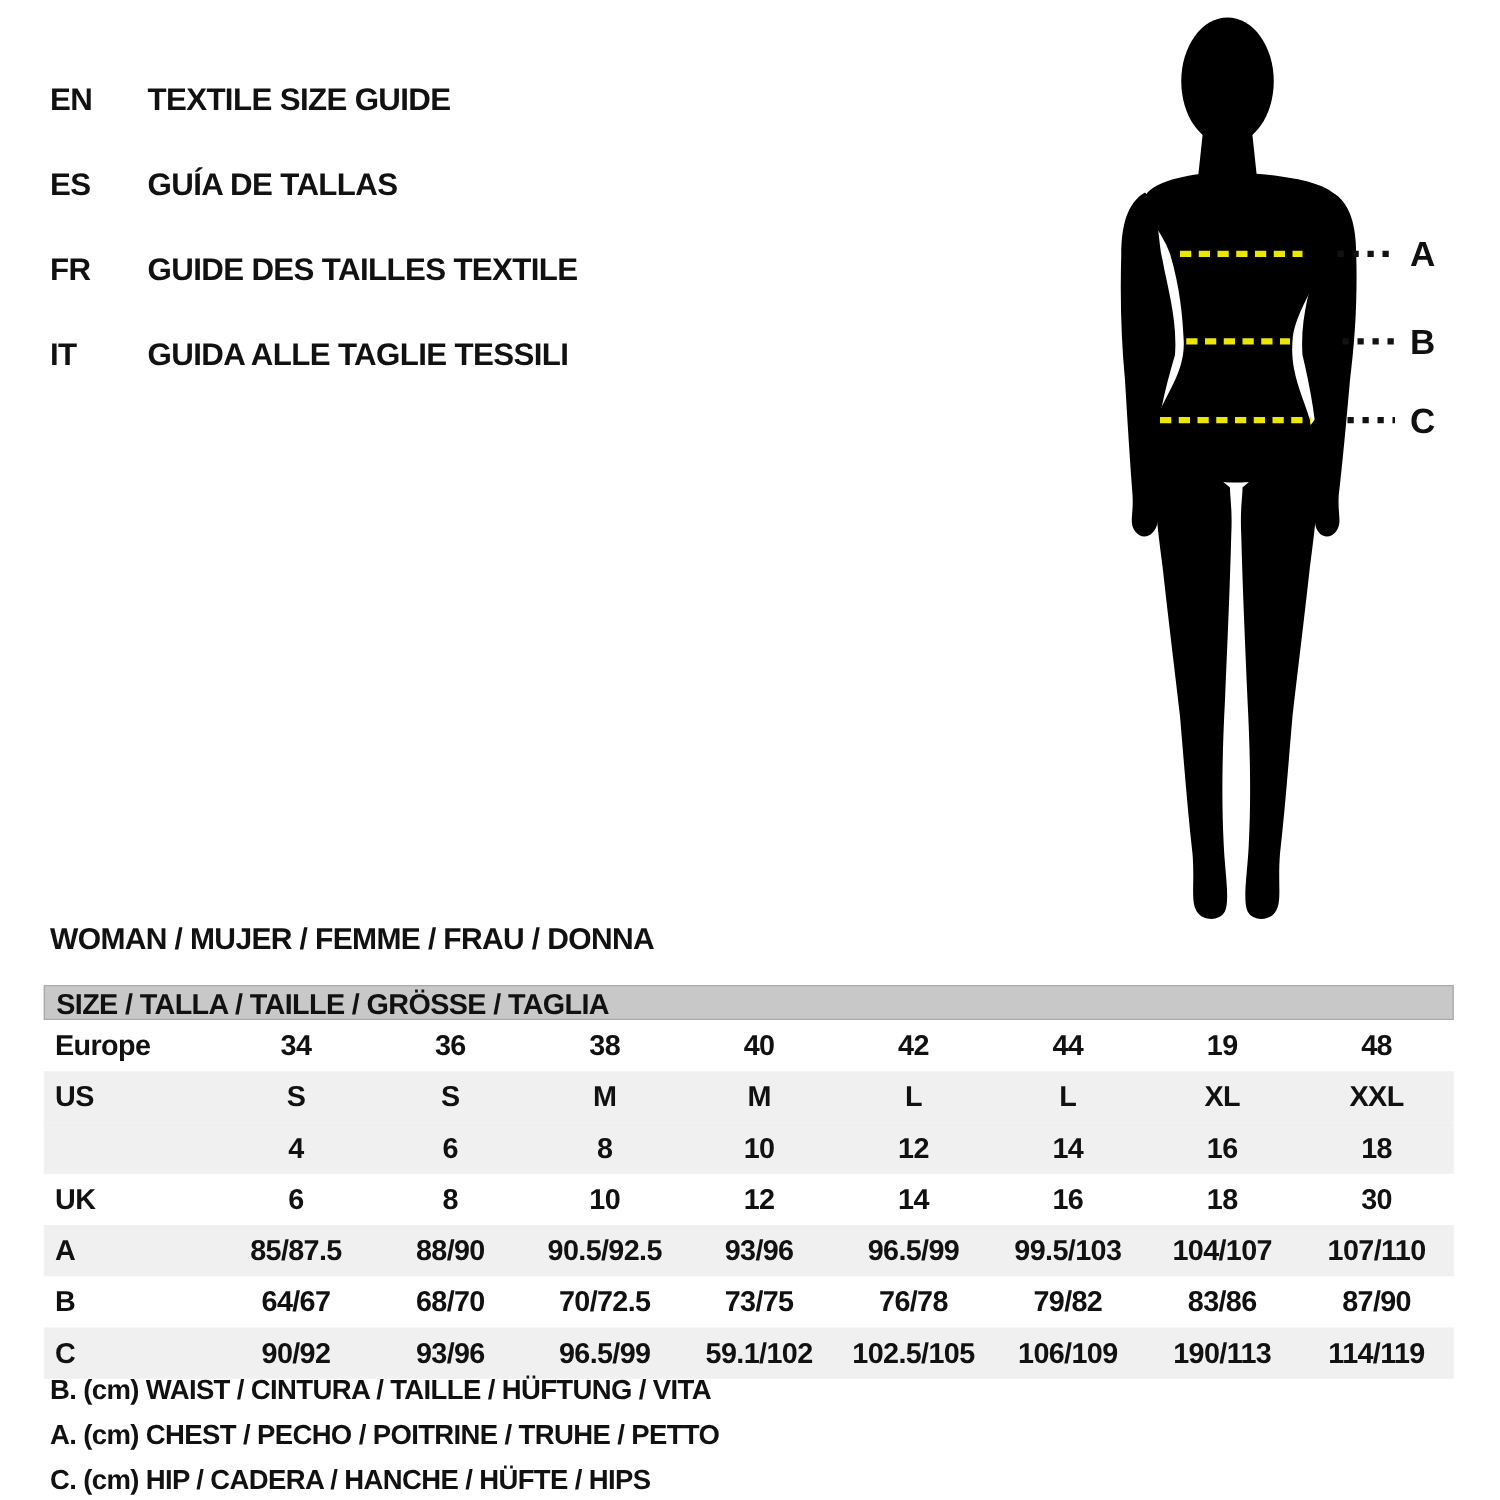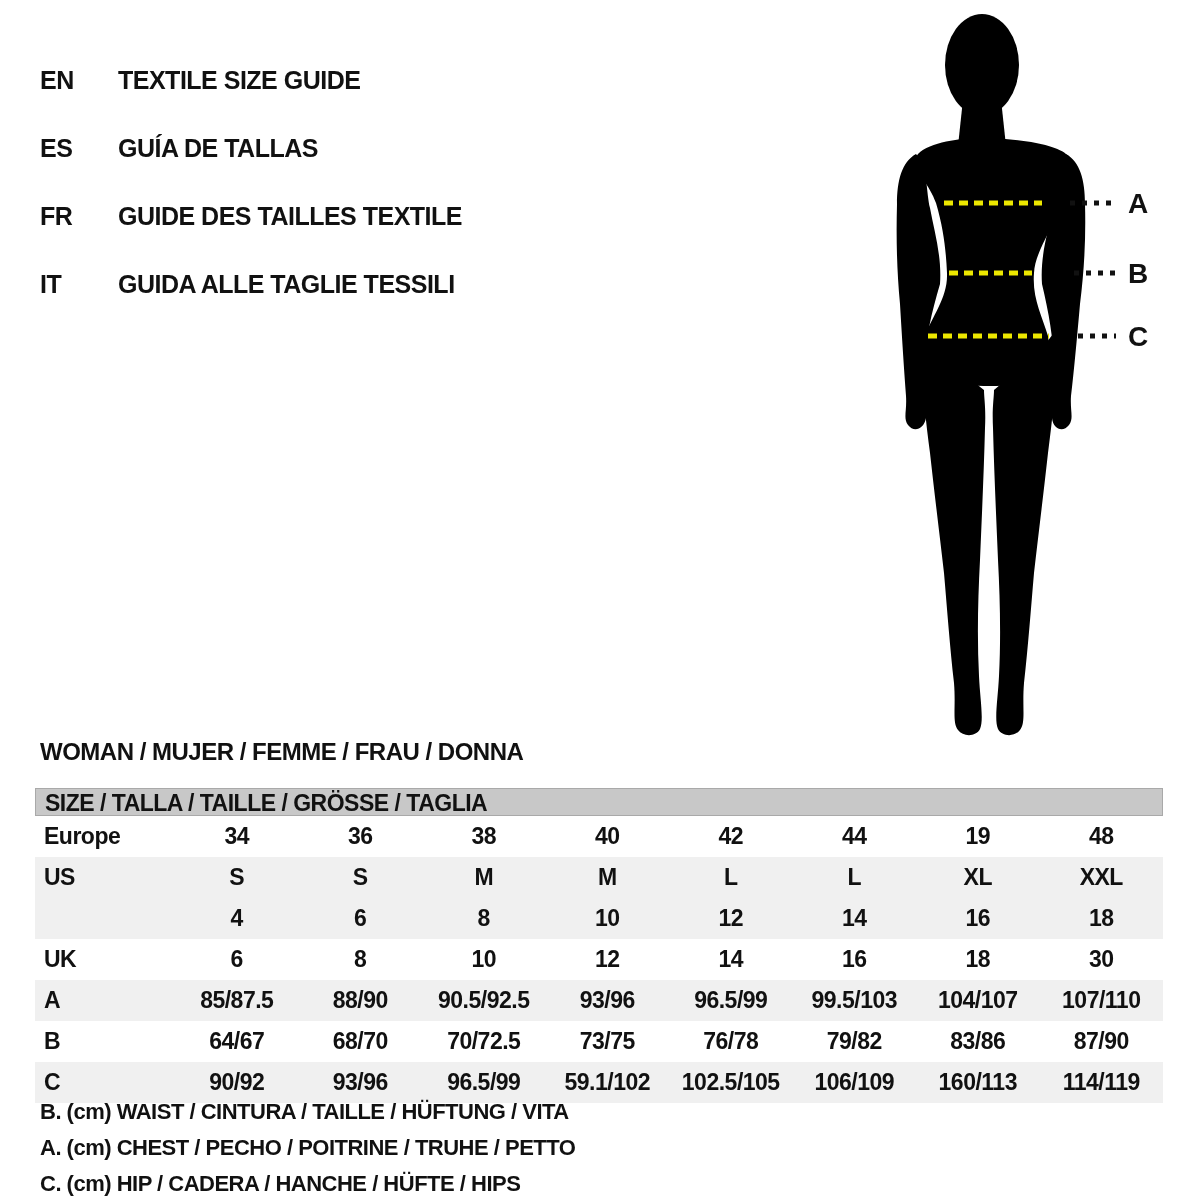--- a/index.html
+++ b/index.html
@@ -211,21 +211,21 @@
           <div class="tcell">87/90</div>
         </div>
         <div class="trow shade">
           <div class="tcell-label">C</div>
           <div class="tcell">90/92</div>
           <div class="tcell">93/96</div>
           <div class="tcell">96.5/99</div>
           <div class="tcell">59.1/102</div>
           <div class="tcell">102.5/105</div>
           <div class="tcell">106/109</div>
-          <div class="tcell">160/113</div>
+          <div class="tcell">190/113</div>
           <div class="tcell">114/119</div>
         </div>
       </div>
   </div>
 
   <div class="legend" id="legend">
       <div class="legend-line">B. (cm) WAIST / CINTURA / TAILLE / HÜFTUNG / VITA</div>
       <div class="legend-line">A. (cm) CHEST / PECHO / POITRINE / TRUHE / PETTO</div>
       <div class="legend-line">C. (cm) HIP / CADERA / HANCHE / HÜFTE / HIPS</div>
     </div>

